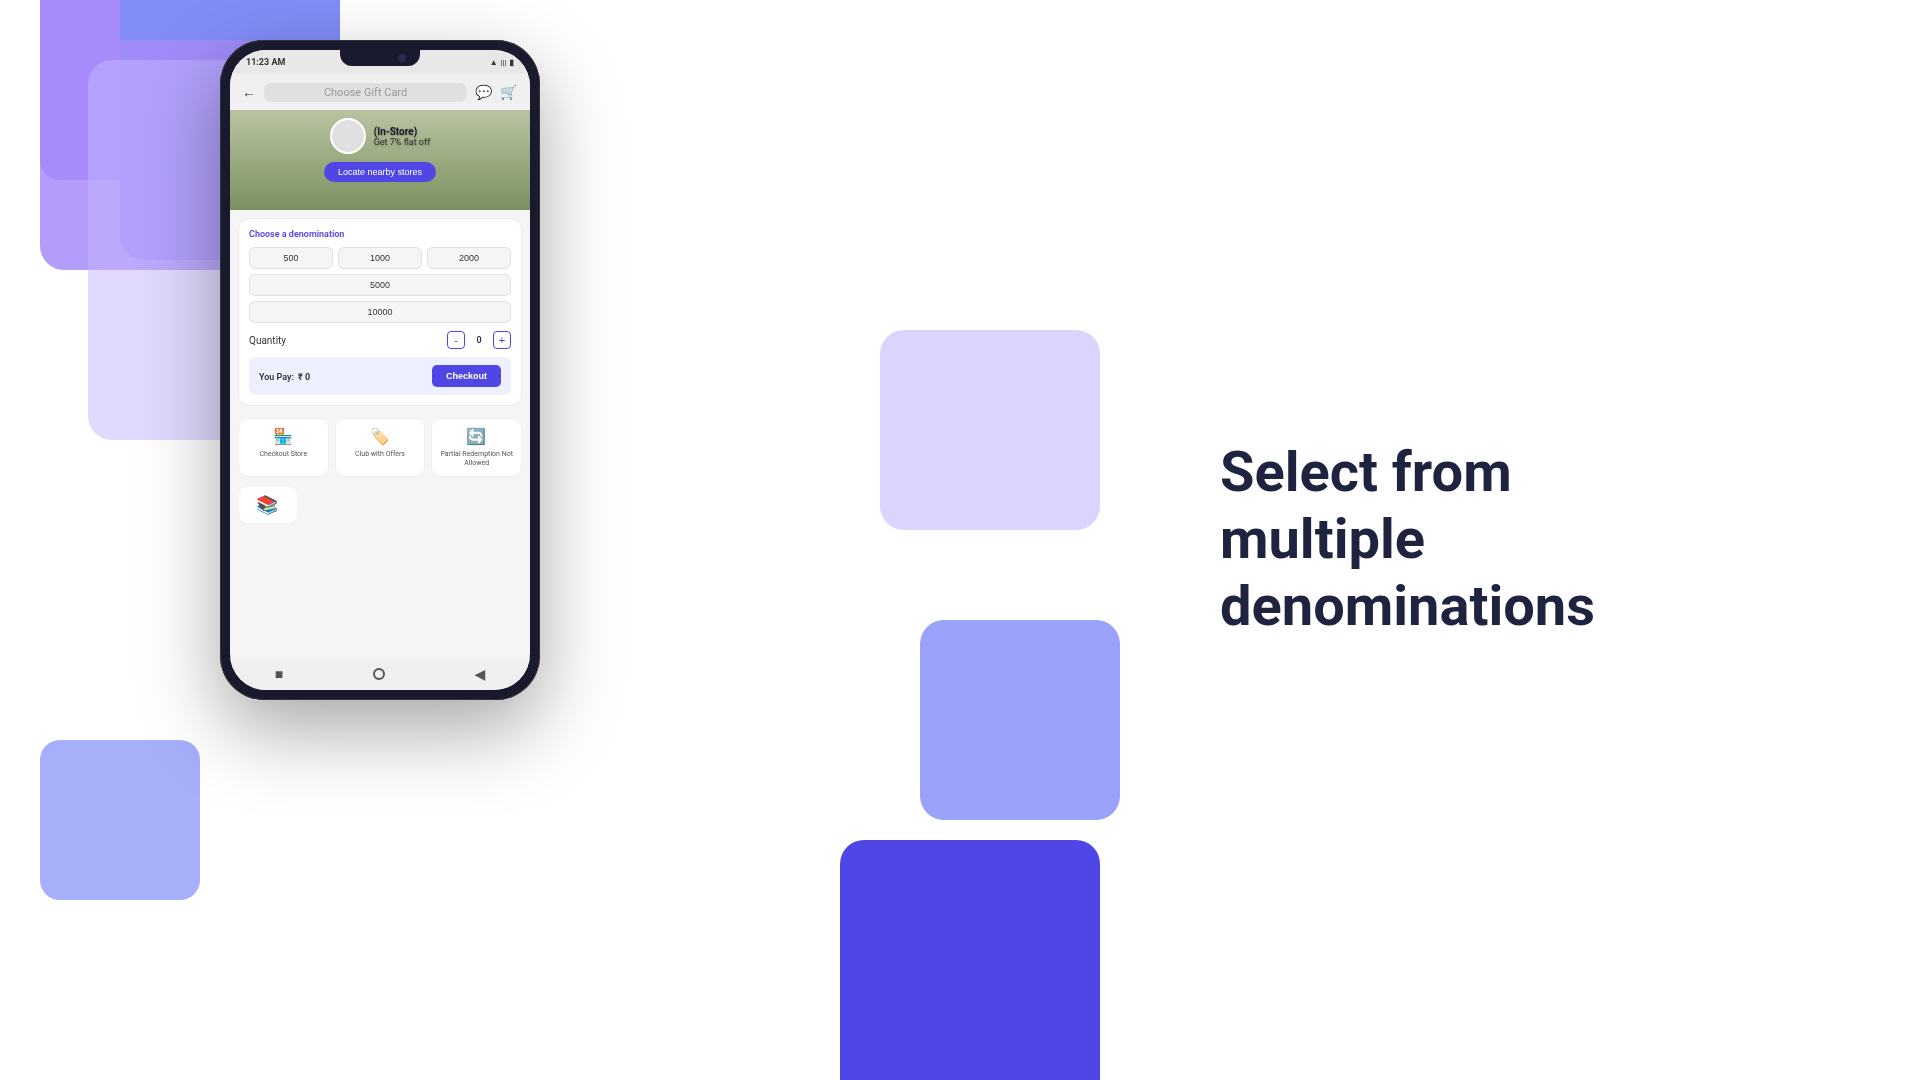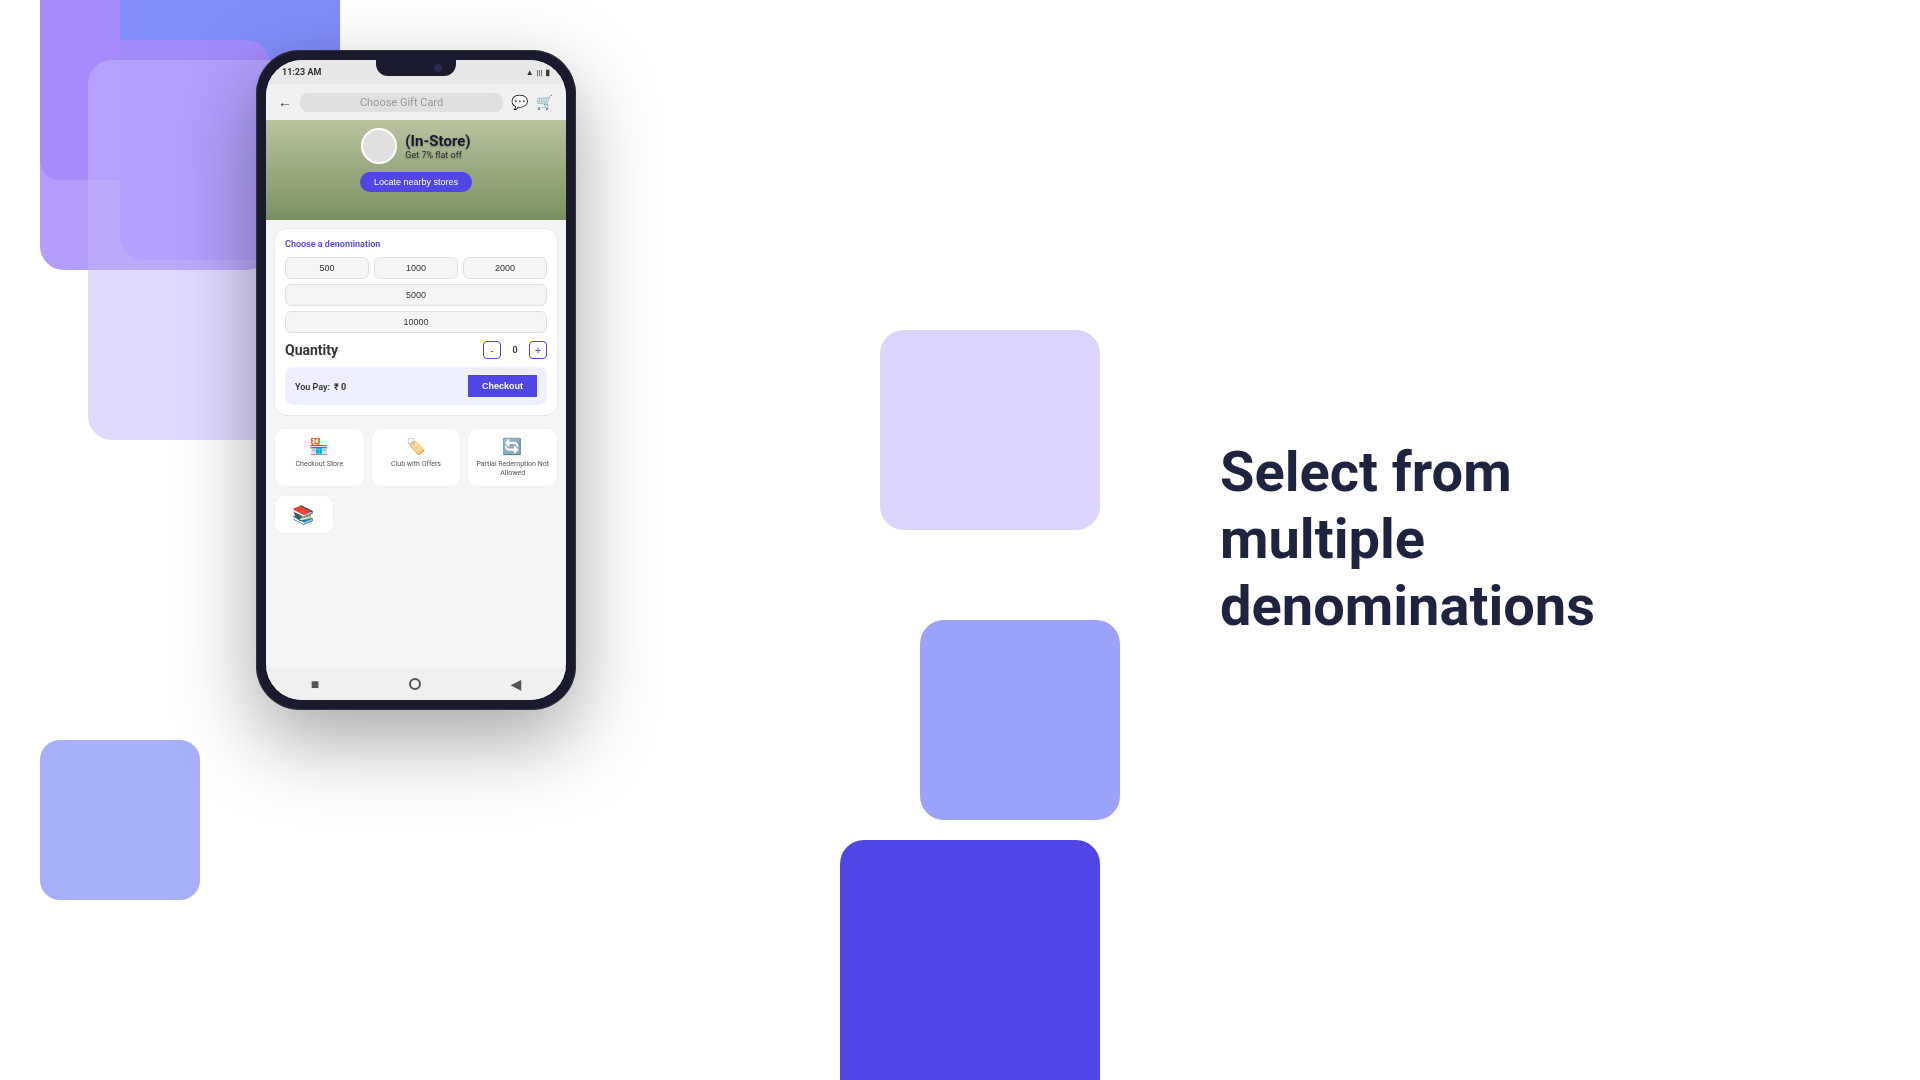--- a/index.html
+++ b/index.html
@@ -67,25 +67,24 @@
     .bg-shape-right-3 {
       width: 260px; height: 240px;
       background: #4f46e5;
       bottom: 0; right: 820px;
       border-radius: 24px 24px 0 0;
     }
 
     
     .phone-wrapper {
       position: absolute;
-      top: 50px;
+      top: 40px;
       left: 220px;
       width: 320px;
       height: 594px;
-      margin-left: 36px;
     }
     .phone-outer {
       width: 320px;
       height: 660px;
       background: #1a1a2e;
       border-radius: 44px;
       padding: 10px;
       box-shadow: 0 30px 80px rgba(0,0,0,0.35), inset 0 0 0 1px #333;
       position: relative;
     }
@@ -182,21 +181,21 @@
       z-index: 2;
     }
     .store-avatar {
       width: 36px;
       height: 36px;
       border-radius: 50%;
       background: #e0e0e0;
       border: 2px solid white;
     }
     .store-details { color: white; text-shadow: 0 1px 2px rgba(0,0,0,0.3); }
-    .store-name { font-size: 15px; font-weight: 700; color: #1a1a2e; }
+    .store-name { font-size: 10px; font-weight: 700; color: #1a1a2e; }
     .store-offer { font-size: 9px; color: #333; }
     .locate-btn {
       background: #4f46e5;
       color: white;
       border: none;
       border-radius: 16px;
       padding: 5px 14px;
       font-size: 9px;
       cursor: pointer;
       margin-top: 8px;
@@ -239,21 +238,21 @@
       text-align: center;
       cursor: pointer;
       color: #333;
     }
     .quantity-row {
       display: flex;
       align-items: center;
       justify-content: space-between;
       margin-bottom: 8px;
     }
-    .quantity-label { font-size: 14px; font-weight: 700; color: #333; }
+    .quantity-label { font-size: 10px; font-weight: 400; color: #333; }
     .quantity-controls {
       display: flex;
       align-items: center;
       gap: 6px;
     }
     .qty-btn {
       width: 18px; height: 18px;
       border: 1px solid #4f46e5;
       background: white;
       color: #4f46e5;
@@ -271,21 +270,21 @@
       background: #eef0ff;
       border-radius: 8px;
       padding: 8px 10px;
     }
     .you-pay { font-size: 9px; font-weight: 600; color: #333; }
     .pay-amount { font-size: 9px; font-weight: 700; color: #333; }
     .checkout-btn {
       background: #4f46e5;
       color: white;
       border: none;
-      border-radius: 0;
+      border-radius: 5px;
       padding: 6px 14px;
       font-size: 9px;
       font-weight: 600;
       cursor: pointer;
     }
 
     
     .feature-row {
       display: flex;
       gap: 6px;

